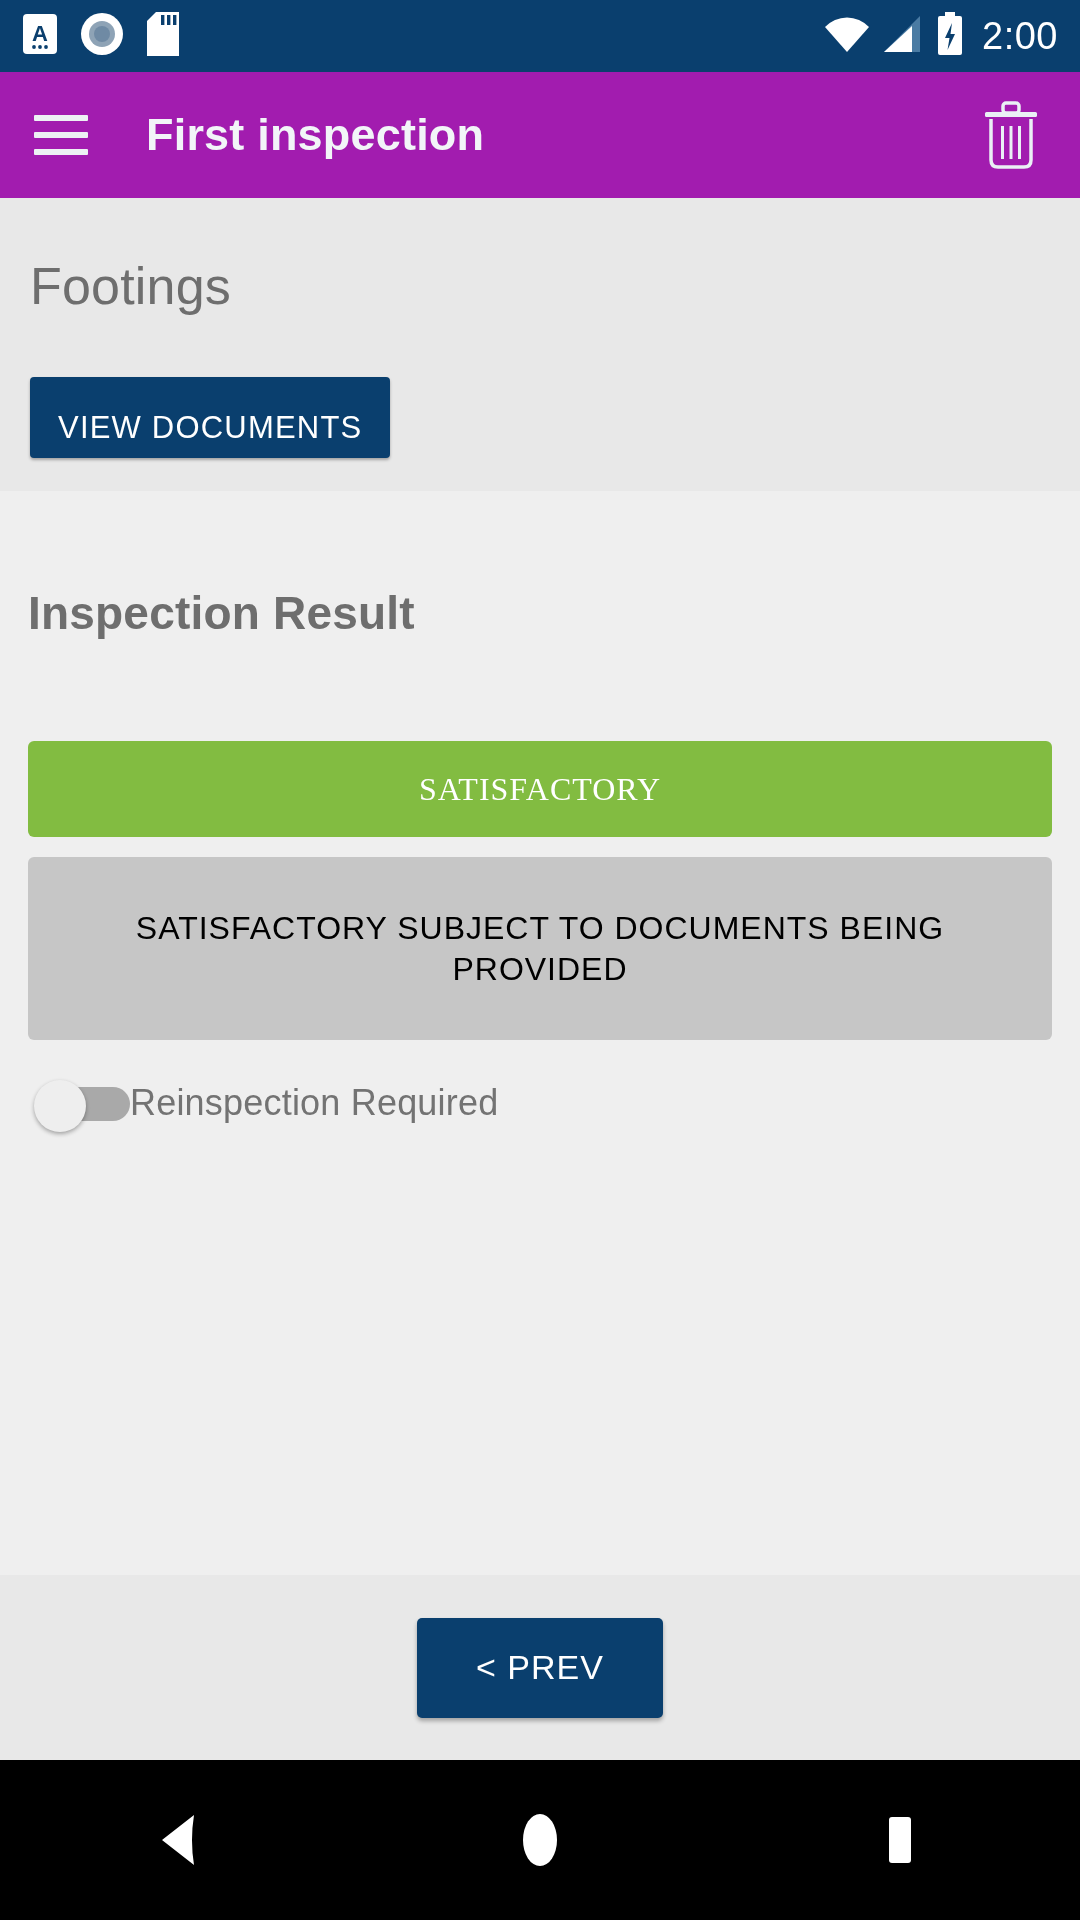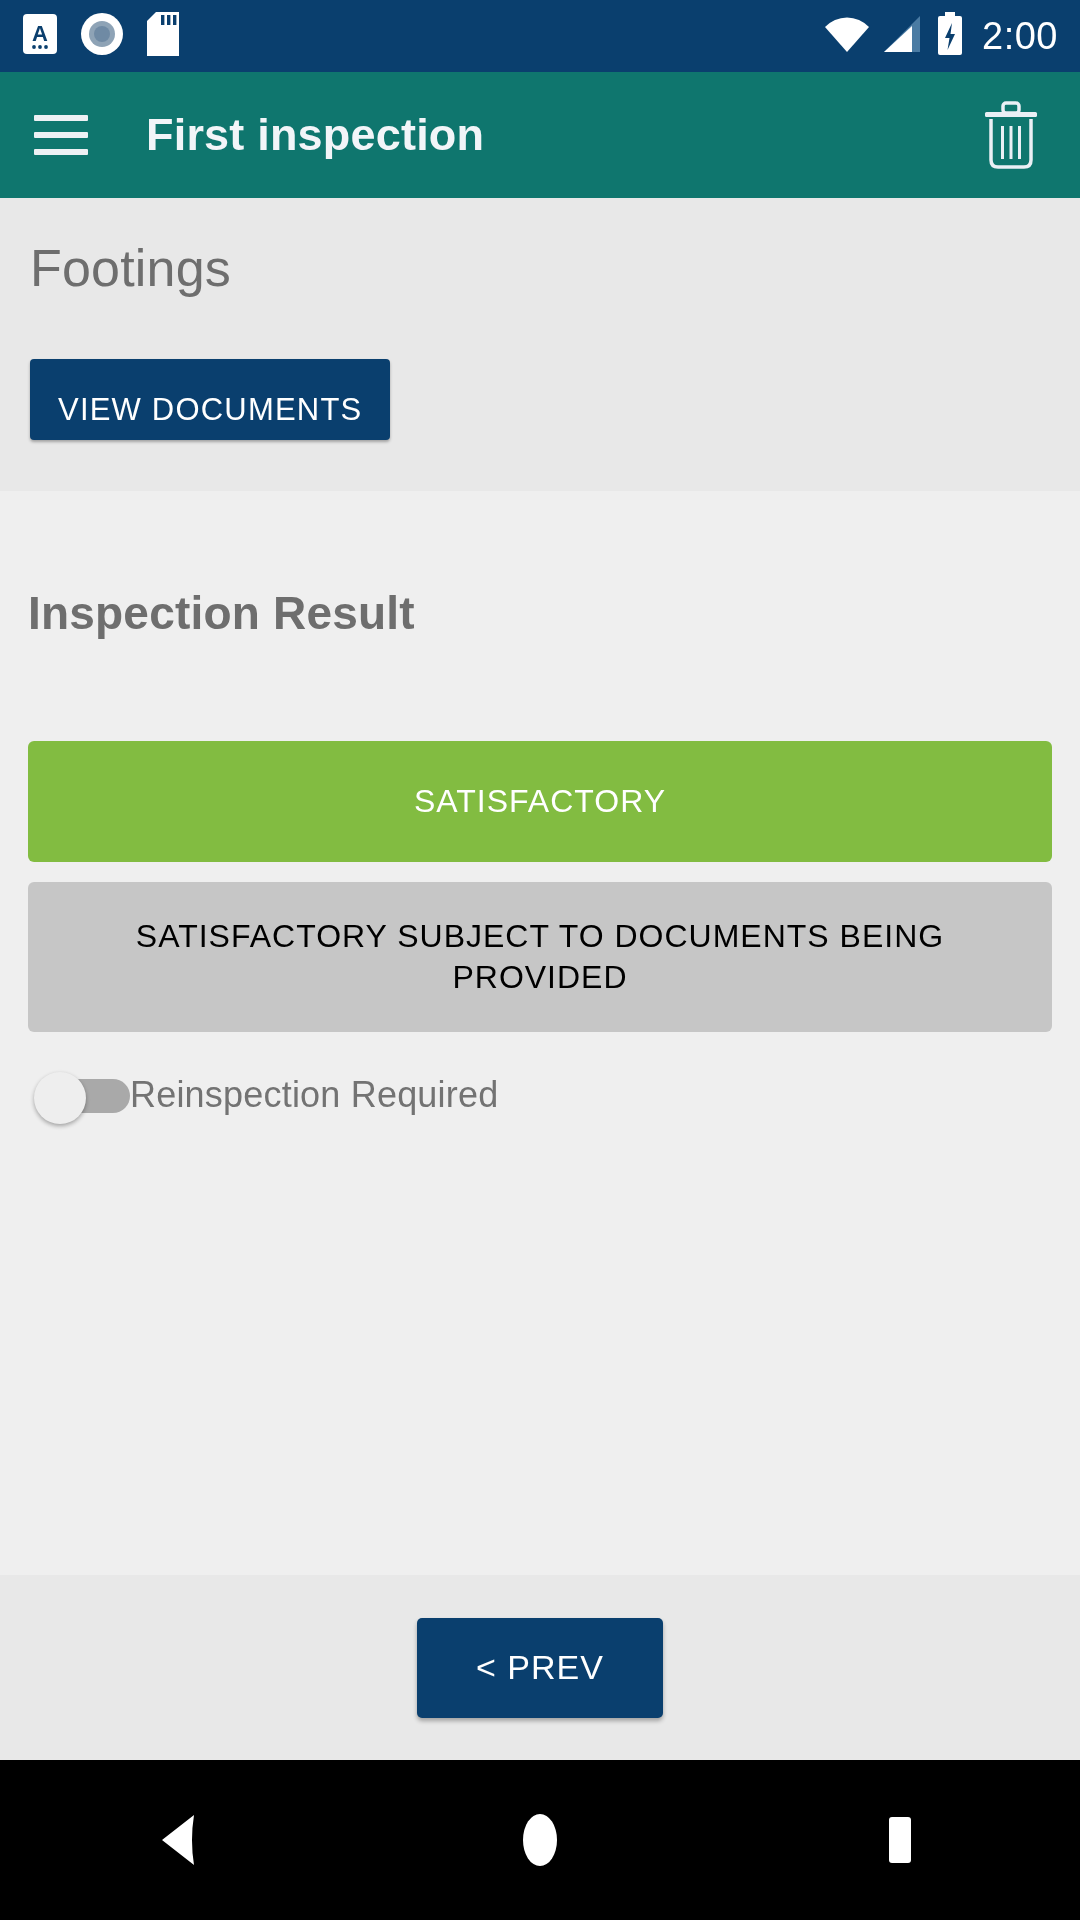--- a/index.html
+++ b/index.html
@@ -15,35 +15,35 @@
   .status-bar {
     height:72px; background:#0a3f6e; flex:0 0 72px;
     display:flex; align-items:center; padding:0 22px;
   }
   .status-left { display:flex; align-items:center; gap:22px; }
   .status-right { margin-left:auto; display:flex; align-items:center; gap:12px; }
   .status-time { color:#ffffff; font-size:38px; letter-spacing:0.5px; margin-left:6px; }
 
   
   .app-bar {
-    height:126px; flex:0 0 126px; background:#0f766e;
+    height:126px; flex:0 0 126px; background:#a21caf;
     display:flex; align-items:center; padding:0 34px;
   }
   .hamburger { width:54px; height:40px; display:flex; flex-direction:column; justify-content:space-between; cursor:pointer; }
   .hamburger i { display:block; height:6px; background:#edf1f4; border-radius:1px; }
   .app-title {
     color:#f2f5f8; font-size:45px; font-weight:bold;
     margin-left:58px; letter-spacing:0.2px;
   }
   .trash-btn { margin-left:auto; width:70px; height:80px; display:flex; align-items:center; justify-content:center; cursor:pointer; }
 
   
   .section-footings {
     background:#e8e8e8; flex:0 0 293px;
-    padding:42px 30px 0 30px;
+    padding:60px 30px 0 30px;
   }
   .footings-title {
     font-size:52px; color:#6e6e6e; font-weight:normal;
     line-height:1.1; letter-spacing:0.2px;
   }
   .view-docs-btn {
     margin-top:62px; display:inline-block;
     background:#0a3f6e; color:#ffffff;
     font-size:31px; font-weight:normal; letter-spacing:1.2px;
     padding:0 28px; height:81px; line-height:101px;
@@ -65,22 +65,22 @@
   .option {
     width:1024px; border-radius:6px; border:none;
     display:flex; align-items:center; justify-content:center;
     text-align:center; cursor:pointer;
     font-family:"Liberation Sans", sans-serif;
     font-size:32px; letter-spacing:1.0px; line-height:1.28;
     padding:0 30px;
   }
   .option.selected { background:#82bc41; color:#ffffff; }
   .option.unselected { background:#c6c6c6; color:#000000; }
-  .opt-h1 { height:121px; }
-  .opt-h2 { height:150px; }
+  .opt-h1 { height:96px;font-family:Liberation Serif, serif; }
+  .opt-h2 { height:183px; }
   .option + .option { margin-top:20px; }
 
   .toggle-row { display:flex; align-items:center; margin-top:40px; padding-left:6px; }
   .toggle {
     position:relative; width:96px; height:46px; cursor:pointer; flex:0 0 96px;
   }
   .toggle .track {
     position:absolute; left:22px; top:7px; width:74px; height:34px;
     background:#a9a9a9; border-radius:17px;
   }

